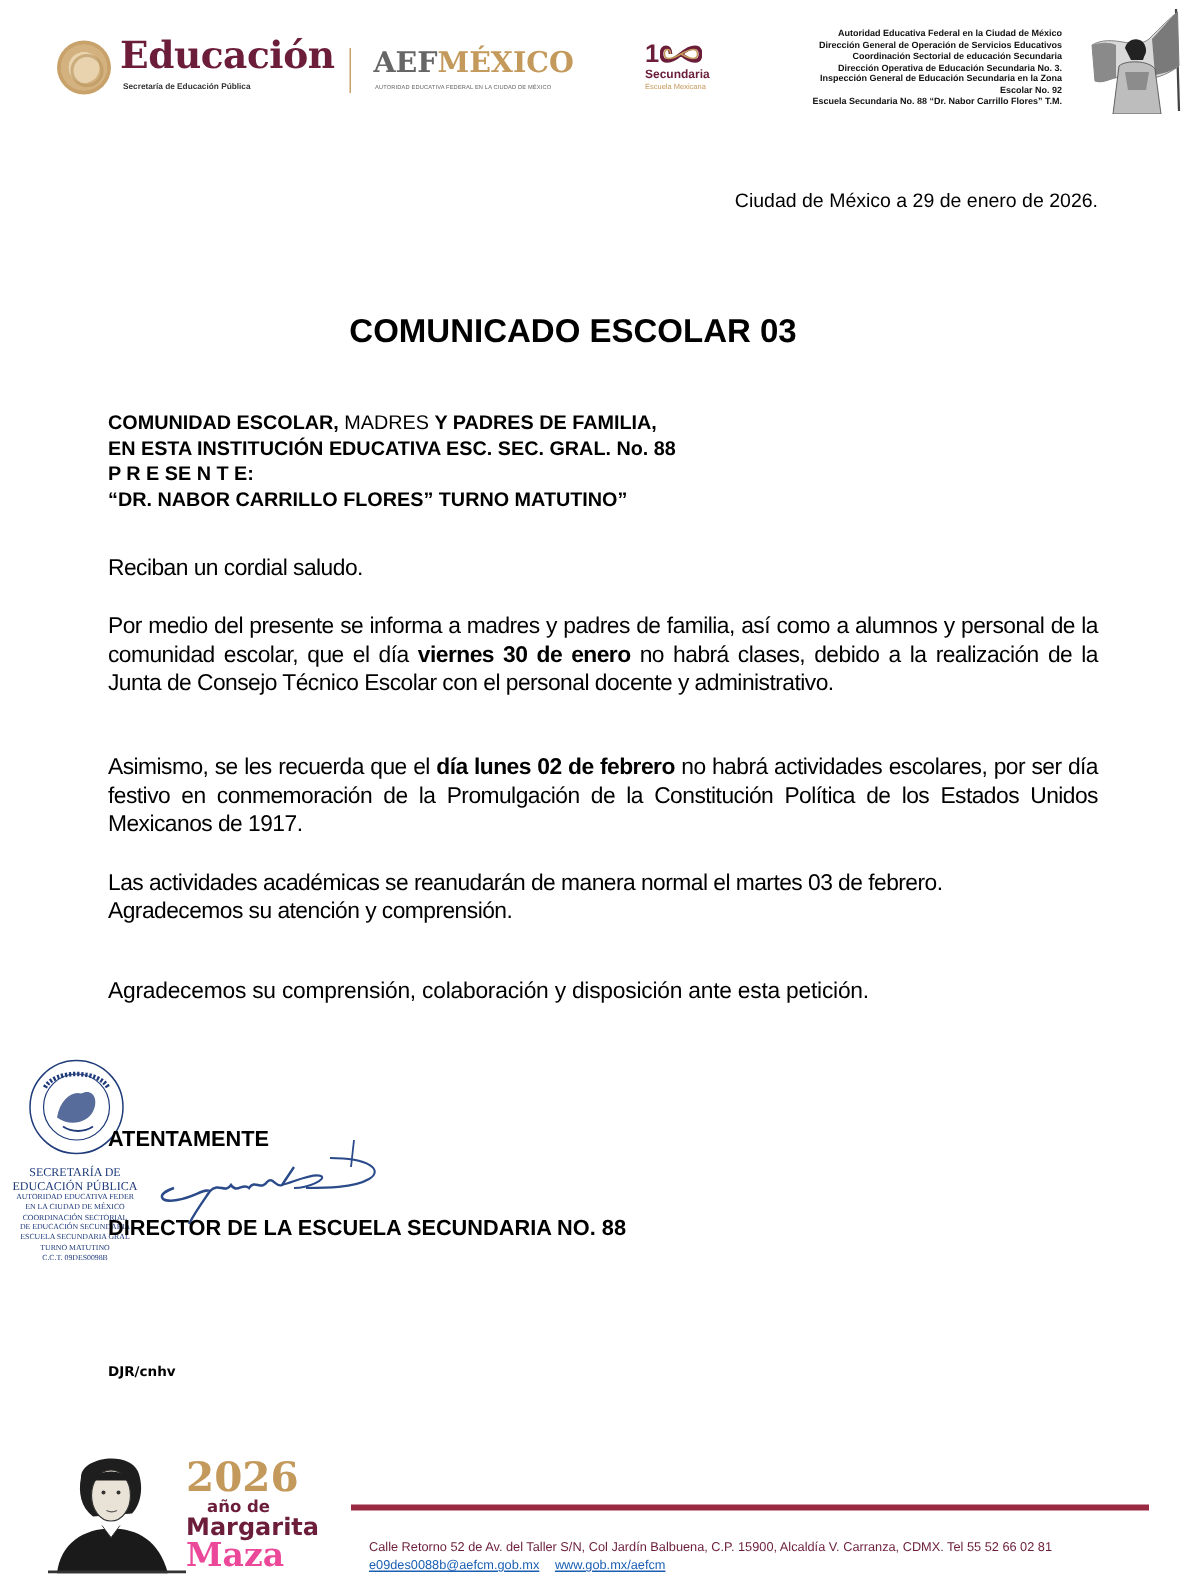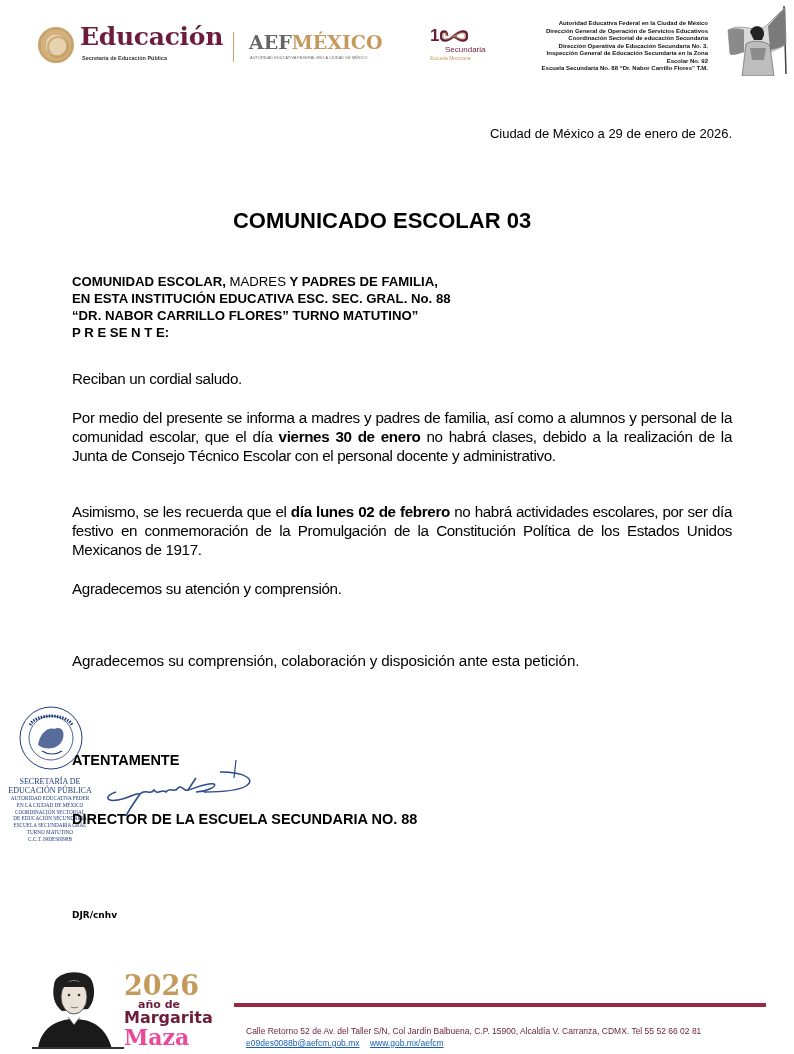--- a/index.html
+++ b/index.html
@@ -14,21 +14,21 @@
   .edu-sub { left: 82px; top: 55px; font-size: 5.5px; font-weight: bold; color: #333; }
   .hdr-div { left: 233px; top: 32px; width: 1px; height: 30px; background: #c8a26a; }
   .aef-title { left: 249px; top: 33px; font-family: "DejaVu Serif", serif; font-weight: bold; font-size: 19px; line-height: 1; }
   .aef-title .aef { color: #666; }
   .aef-title .mex { color: #c49a5c; }
   .aef-sub { left: 250px; top: 56px; font-size: 3.8px; color: #666; letter-spacing: 0.1px; }
 
   .sec100 { left: 430px; top: 27px; width: 52px; height: 36px; }
   .sec100 .num { position: absolute; left: 0; top: 0; font-weight: bold; font-size: 17px; color: #6b1d3a; line-height: 1; }
   .sec100 .loop { position: absolute; left: 10px; top: 2px; width: 28px; height: 14px; }
-  .sec100 .lbl { position: absolute; left: 15px; top: 18px; font-size: 8px; font-weight: normal; color: #6b1d3a; }
+  .sec100 .lbl { position: absolute; left: 0; top: 18px; font-size: 8px; font-weight: bold; color: #6b1d3a; }
   .sec100 .lbl2 { position: absolute; left: 0; top: 28px; font-size: 5px; color: #c49a5c; }
 
   .inst-block { right: 86px; top: 20px; text-align: right; font-size: 6px; font-weight: bold; line-height: 7.5px; color: #111; width: 210px; }
   .flag-woman { left: 724px; top: 4px; width: 68px; height: 72px; }
 
   
   .date { right: 62px; top: 126px; font-size: 13px; }
   .title { left: 0; width: 764px; text-align: center; top: 208px; font-size: 22px; font-weight: bold; }
   .address { left: 72px; top: 273px; font-size: 13.2px; font-weight: bold; line-height: 17px; }
   .address .normal { font-weight: normal; }
@@ -107,35 +107,36 @@
 </svg>
 
 <div class="abs date">Ciudad de México a 29 de enero de 2026.</div>
 <div class="abs title">COMUNICADO ESCOLAR 03</div>
 
 <div class="abs address">
   <div>
     <span>COMUNIDAD ESCOLAR,</span><span class="normal"> MADRES </span><span>Y PADRES DE FAMILIA,</span>
   </div>
   <div>EN ESTA INSTITUCIÓN EDUCATIVA ESC. SEC. GRAL. No. 88</div>
+  <div>P R E SE N T E:</div>
   <div>“DR. NABOR CARRILLO FLORES” TURNO MATUTINO”</div>
-  <div>P R E SE N T E:</div>
 </div>
 
 <div class="abs p p1">Reciban un cordial saludo.</div>
 
 <div class="abs p p2">
   <span>Por medio del presente se informa a madres y padres de familia, así como a alumnos y personal de la comunidad escolar, que el día </span><b>viernes 30 de enero</b><span> no habrá clases, debido a la realización de la Junta de Consejo Técnico Escolar con el personal docente y administrativo.</span>
 </div>
 
 <div class="abs p p3">
   <span>Asimismo, se les recuerda que el </span><b>día lunes 02 de febrero</b><span> no habrá actividades escolares, por ser día festivo en conmemoración de la Promulgación de la Constitución Política de los Estados Unidos Mexicanos de 1917.</span>
 </div>
 
 <div class="abs p p4">
+  <div>Las actividades académicas se reanudarán de manera normal el martes 03 de febrero.</div>
   <div>Agradecemos su atención y comprensión.</div>
 </div>
 
 <div class="abs p p5">Agradecemos su comprensión, colaboración y disposición ante esta petición.</div>
 
 <div class="abs stamp">
   <svg class="eagle" viewBox="0 0 66 66">
     <circle cx="33" cy="33" r="31" fill="none" stroke="#1f3b7a" stroke-width="1"></circle>
     <circle cx="33" cy="33" r="22" fill="none" stroke="#1f3b7a" stroke-width="0.8"></circle>
     <path d="M20 40 C22 28, 30 22, 36 24 C44 20, 48 28, 44 36 C40 44, 28 46, 20 40 Z" fill="#1f3b7a" opacity="0.75"></path>

